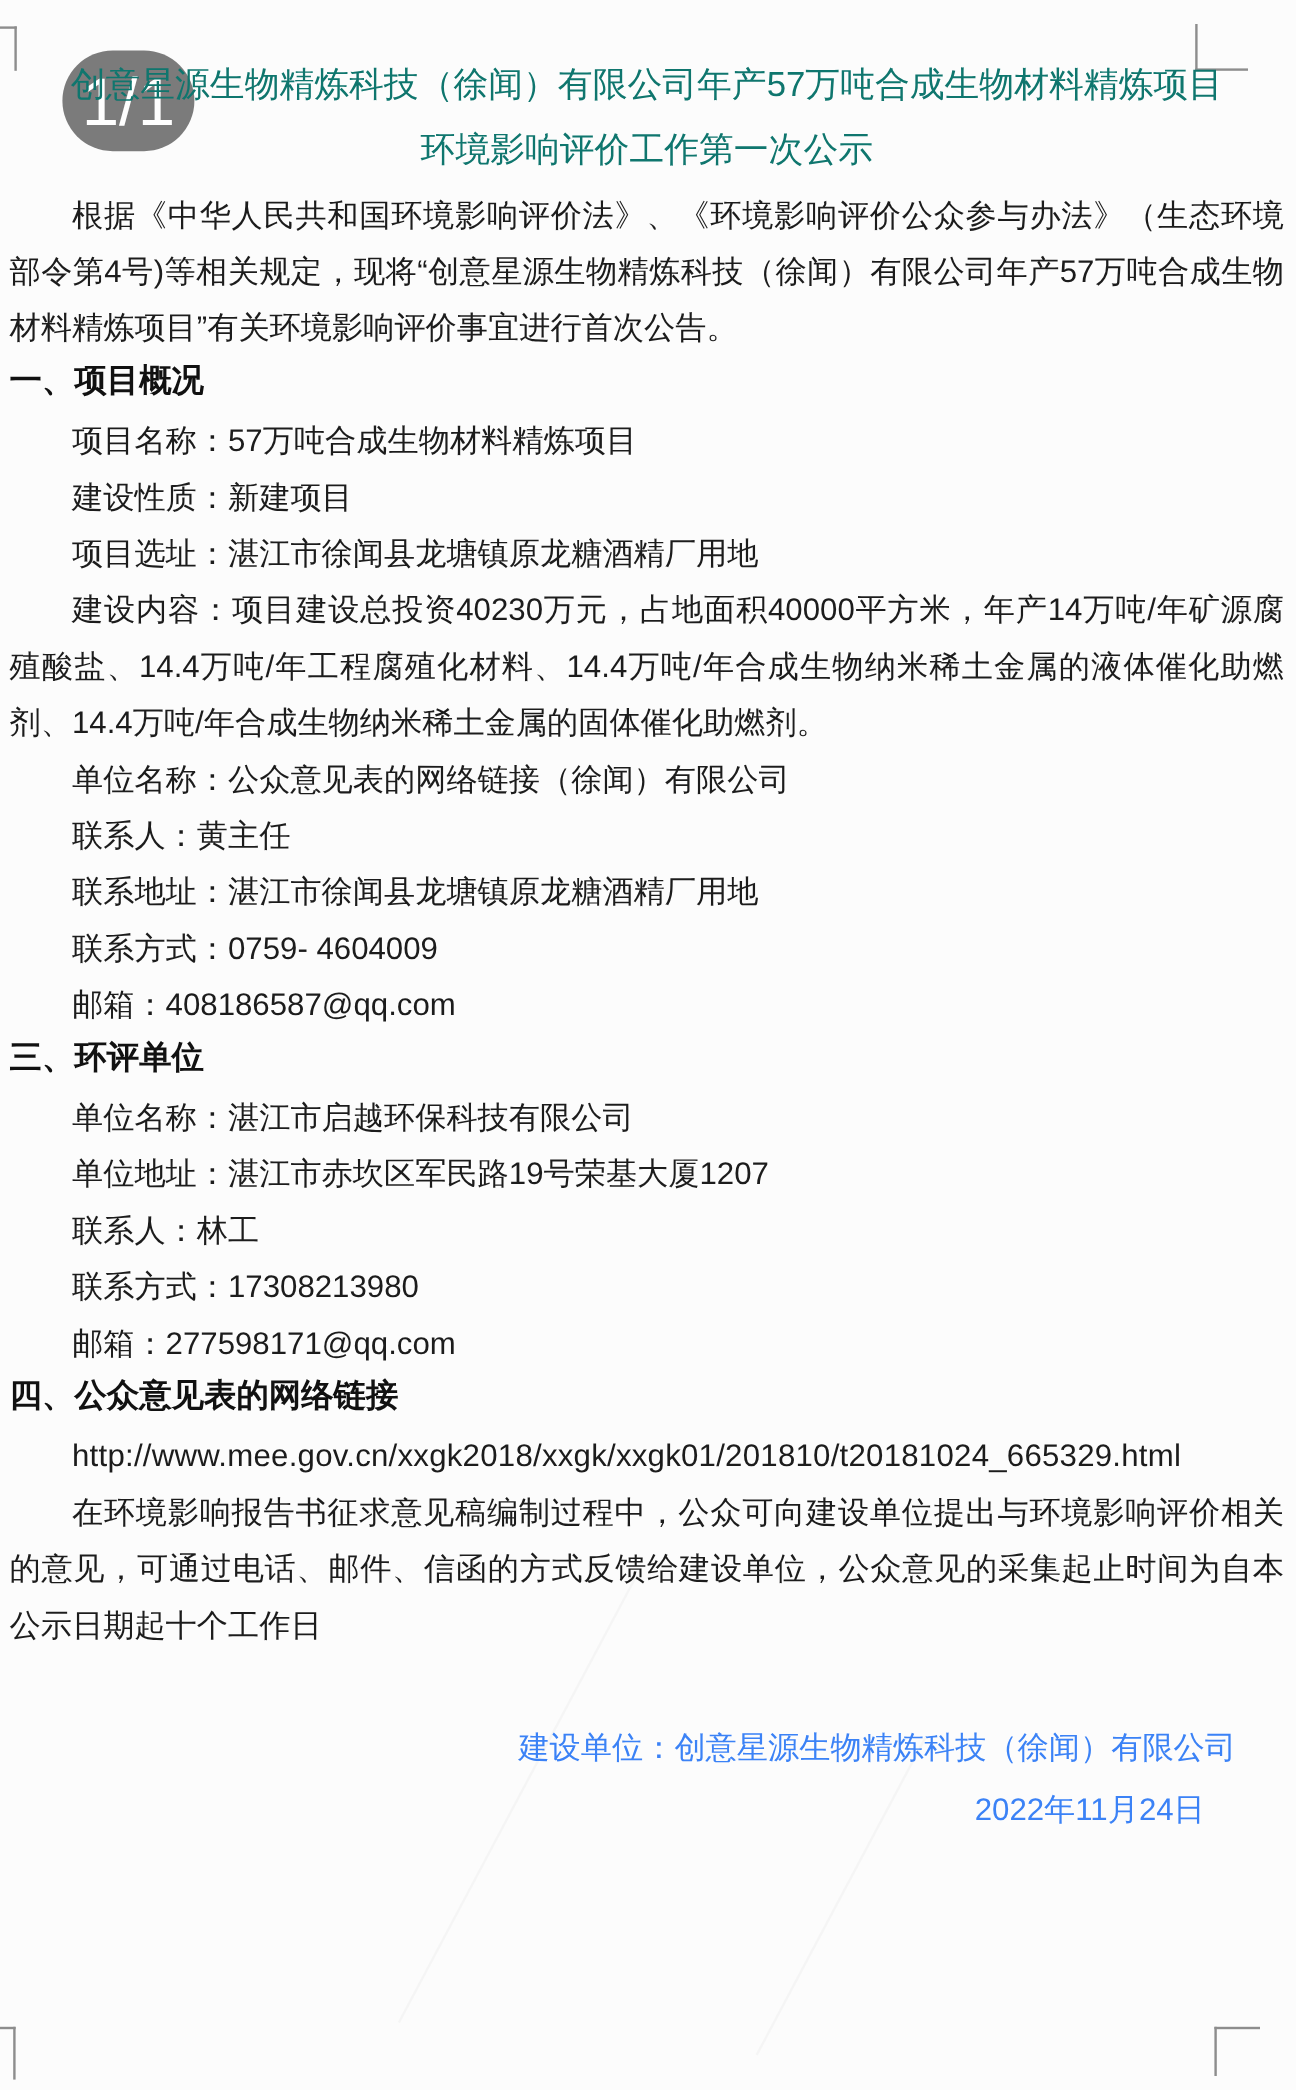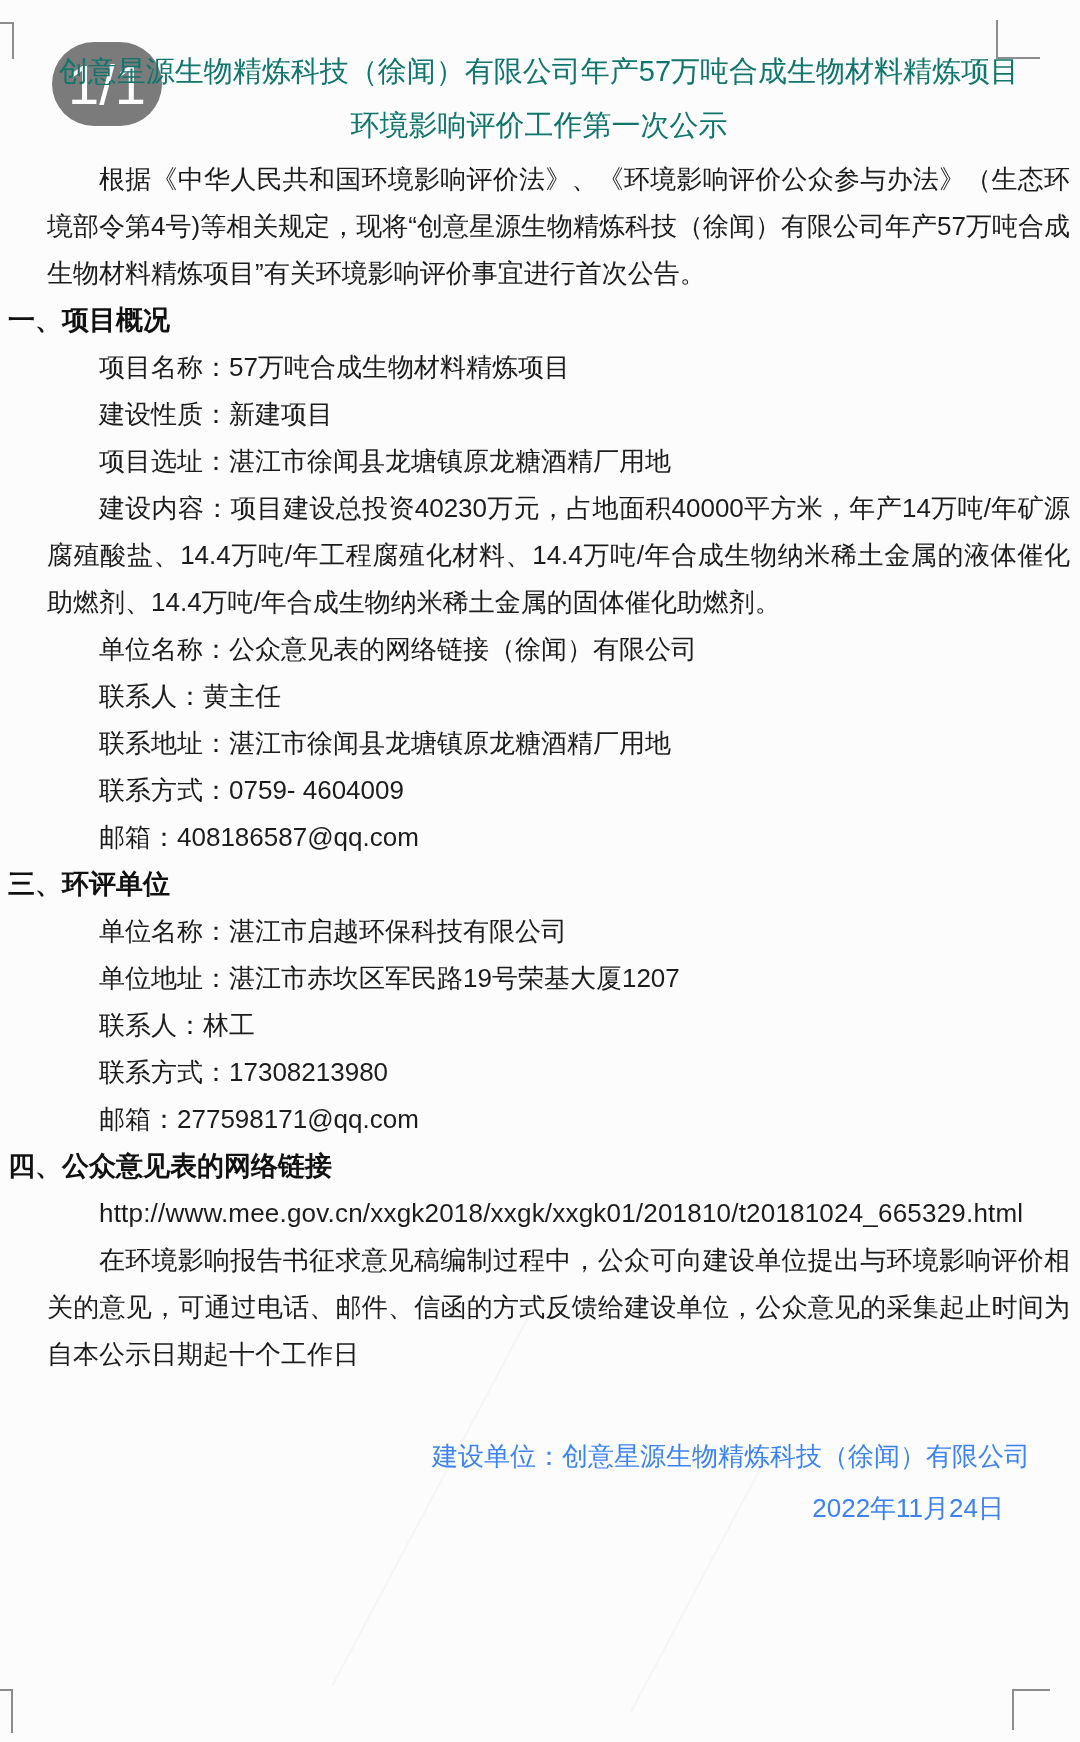--- a/index.html
+++ b/index.html
@@ -28,29 +28,30 @@
     line-height:54px;
     color:#0f766e;
   }
   .title .tline{display:block;}
   .h{
     margin:0;
     font-size:27px;
     font-weight:bold;
     line-height:47px;
     color:#111;
+    font-family:Liberation Mono, monospace;
   }
   .para{
     margin:0;
     font-size:26px;
     line-height:47px;
     text-align:justify;
     color:#1c1c1c;
   }
-  .indent{text-indent:2em;margin-left:39px;}
+  .indent{text-indent:2em;}
   .url{text-align:left;letter-spacing:0.2px;}
   .signature{
     margin-top:52px;
     padding-right:40px;
     text-align:right;
     font-size:26px;
     line-height:52px;
     color:#3b82f6;
   }
   .sig-date{padding-right:26px;}

